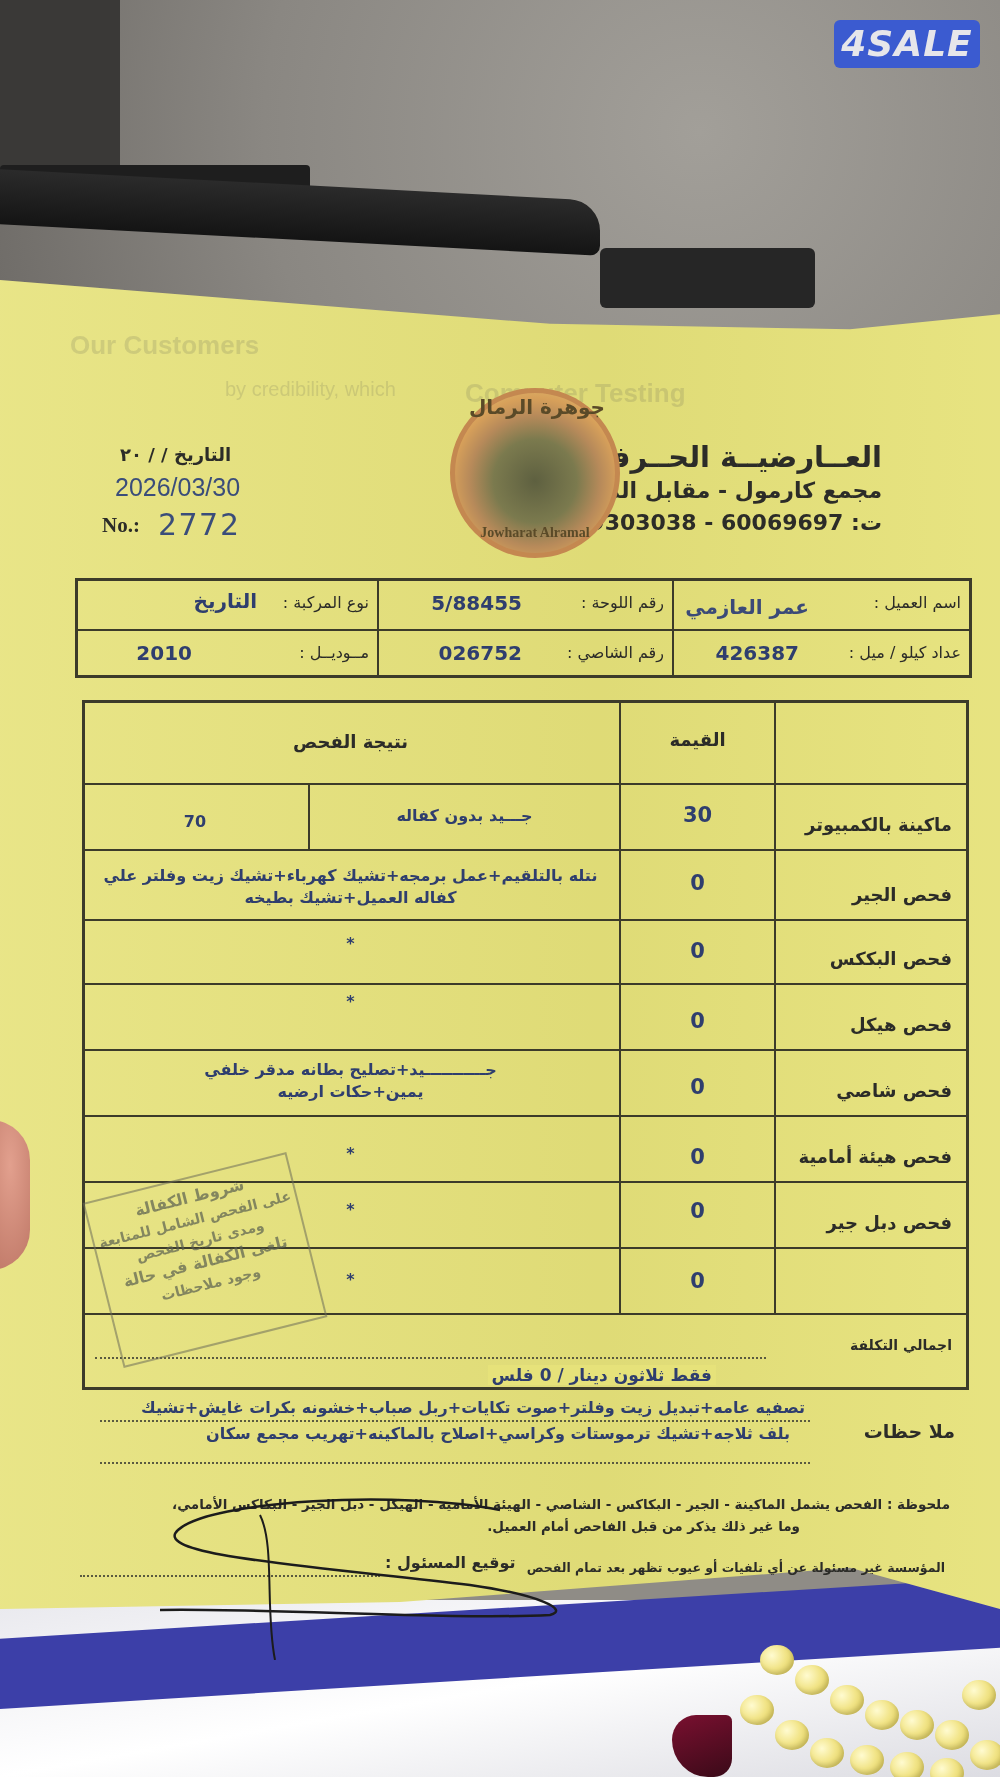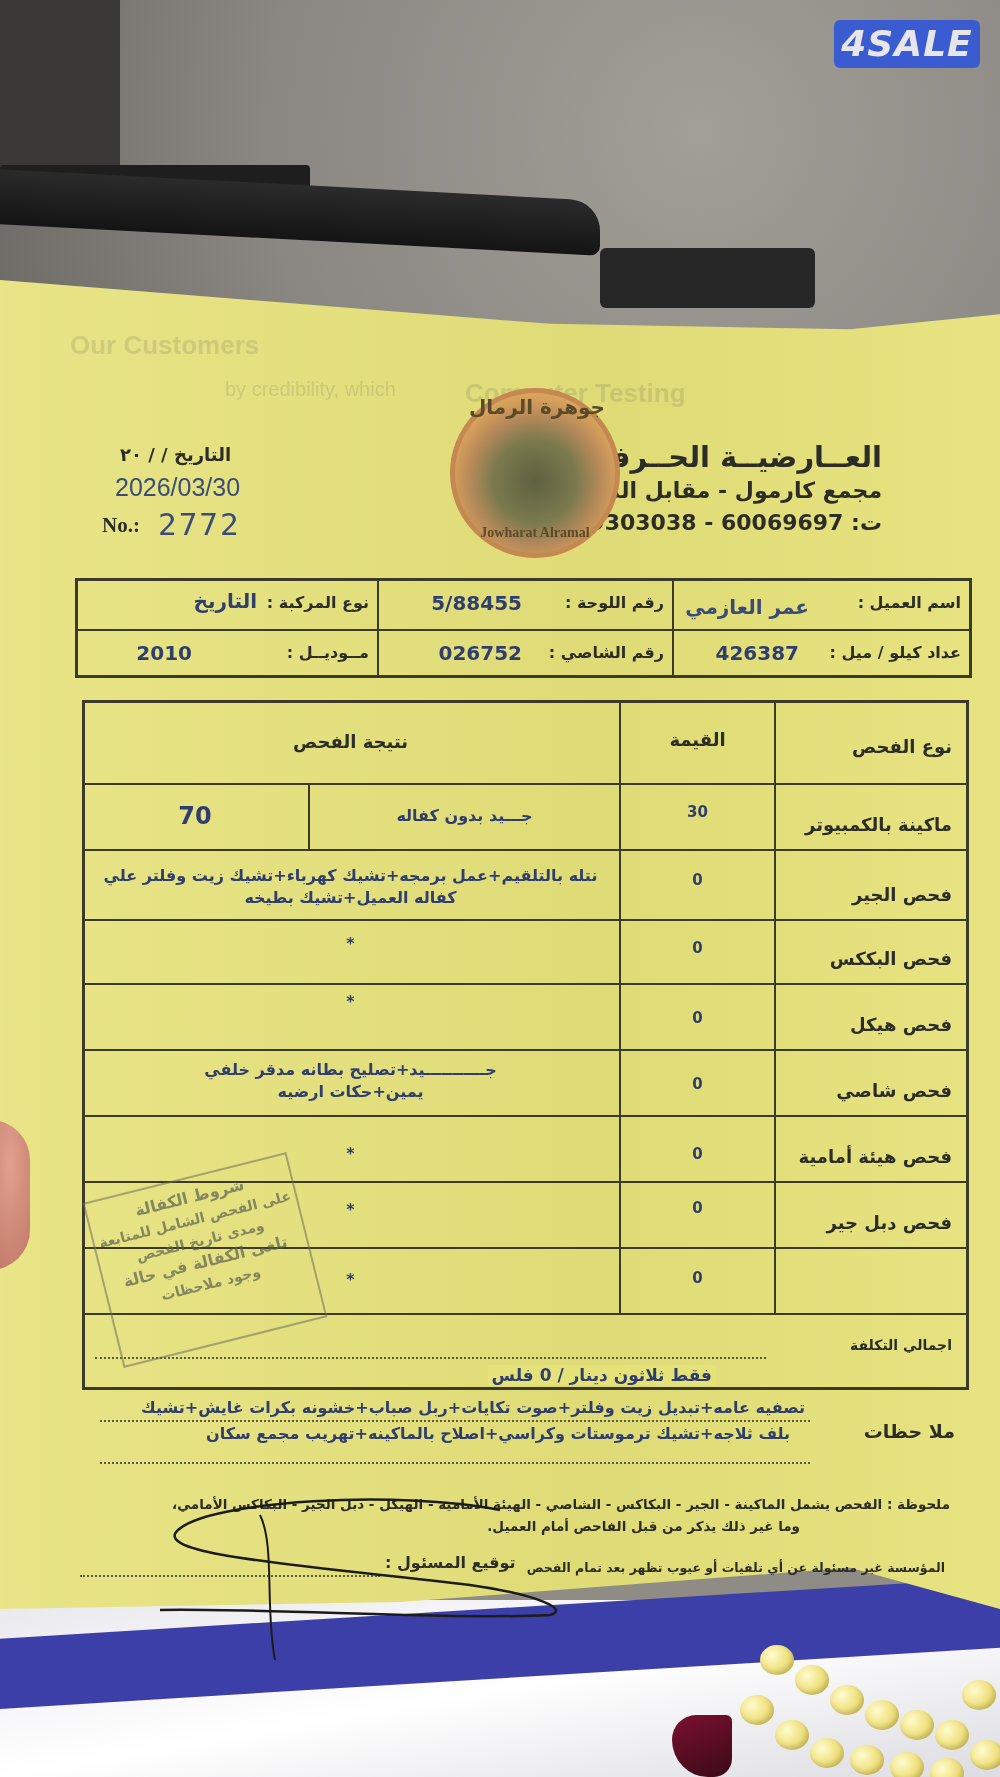--- a/index.html
+++ b/index.html
@@ -110,36 +110,36 @@
   .info-table {
     position: absolute; left: 75px; top: 578px; width: 897px; height: 100px;
     border: 3px solid #3c3b2a;
   }
   .info-row { position: absolute; left: 0; width: 100%; height: 48px; }
   .info-row.r2 { top: 48px; border-top: 2px solid #3c3b2a; }
   .cell { position: absolute; top: 0; height: 100%; }
   .cell.c1 { right: 0; width: 295px; }
   .cell.c2 { right: 295px; width: 295px; border-right: 2px solid #3c3b2a; }
   .cell.c3 { right: 590px; width: 301px; border-right: 2px solid #3c3b2a; }
-  .lbl { position: absolute; right: 8px; top: 12px; font-size: 16px; font-weight: bold; color: #2c2c28; direction: rtl; }
+  .lbl { position: absolute; right: 8px; top: 12px; font-size: 16px; font-weight: normal; color: #2c2c28; direction: rtl; }
   .val { position: absolute; top: 10px; font-size: 20px; font-weight: bold; color: #2f3e6e; direction: rtl; }
   .val.hand { font-weight: bold; color: #3b4a78; }
 
   
   .main-table {
     position: absolute; left: 82px; top: 700px; width: 887px; height: 690px;
     border: 3px solid #3c3b2a;
   }
   .mt-row { position: absolute; left: 0; width: 100%; border-top: 2px solid #3c3b2a; }
   .mt-row:first-child { border-top: none; }
   .mt-type { position: absolute; right: 0; top: 0; width: 190px; height: 100%; direction: rtl; }
   .mt-val { position: absolute; right: 190px; top: 0; width: 155px; height: 100%; border-right: 2px solid #3c3b2a; padding-left: 8px; }
   .mt-res { position: absolute; right: 345px; top: 0; width: 539px; height: 100%; border-right: 2px solid #3c3b2a; }
   .mt-type span { position: absolute; right: 14px; bottom: 14px; font-size: 18px; font-weight: bold; color: #2c2c28; }
-  .mt-val span { position: absolute; left: 0; right: 0; text-align: center; font-size: 15px; font-weight: bold; color: #2f3e6e; }
+  .mt-val span { position: absolute; left: 0; right: 0; text-align: center; font-size: 21px; font-weight: bold; color: #2f3e6e; }
   .mt-res .res-text { position: absolute; left: 0; right: 0; text-align: center; font-size: 16px; font-weight: bold; color: #2f3e6e; direction: rtl; line-height: 22px; }
   .head span { font-size: 18px; font-weight: bold; color: #2c2c28; }
   .split { position: absolute; top: 0; height: 100%; }
   .split-left { left: 0; width: 228px; border-right: 2px solid #3c3b2a; }
   .split-right { left: 228px; right: 0; }
 
   .total-row .lbl2 { position: absolute; right: 14px; top: 22px; font-size: 14px; font-weight: bold; color: #2c2c28; direction: rtl; }
   .total-row .dots { position: absolute; left: 10px; right: 200px; top: 42px; border-bottom: 2px dotted #5a5a40; }
   .total-row .amt { position: absolute; right: 250px; top: 18px; font-size: 17px; font-weight: bold; color: #2f3e6e; direction: rtl; background: #e6e27a; padding: 0 4px; margin-top: 32px; }
 
@@ -239,41 +239,38 @@
     <div class="cell c3">
       <span class="lbl">مــوديــل :</span>
       <span class="val" style="right:185px">2010</span>
     </div>
   </div>
 </div>
 
 <div class="main-table">
 
   <div class="mt-row head" style="top:0;height:80px">
-    <div class="mt-type">
-        <span style="bottom:26px">نوع الفحص</span>
-      </div>
     <div class="mt-val">
         <span style="top:26px">القيمة</span>
       </div>
     <div class="mt-res">
         <span class="res-text" style="top:28px;font-size:18px;color:#2c2c28">نتيجة الفحص</span>
       </div>
   </div>
 
   <div class="mt-row" style="top:80px;height:66px">
     <div class="mt-type">
         <span>ماكينة بالكمبيوتر</span>
       </div>
     <div class="mt-val">
         <span style="top:18px">30</span>
       </div>
     <div class="mt-res">
       <div class="split split-left">
-        <span class="res-text" style="top:20px;font-size:24px">70</span>
+        <span class="res-text" style="top:26px;font-size:16px">70</span>
       </div>
       <div class="split split-right">
         <span class="res-text" style="top:20px">جـــيد بدون كفاله</span>
       </div>
     </div>
   </div>
 
   <div class="mt-row" style="top:146px;height:70px">
     <div class="mt-type">
         <span>فحص الجير</span>

